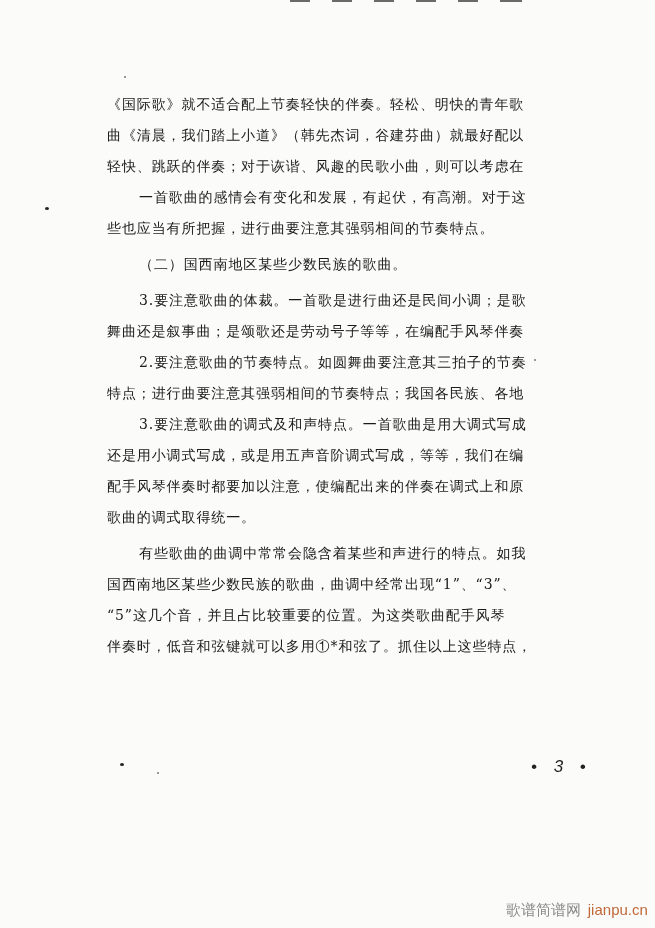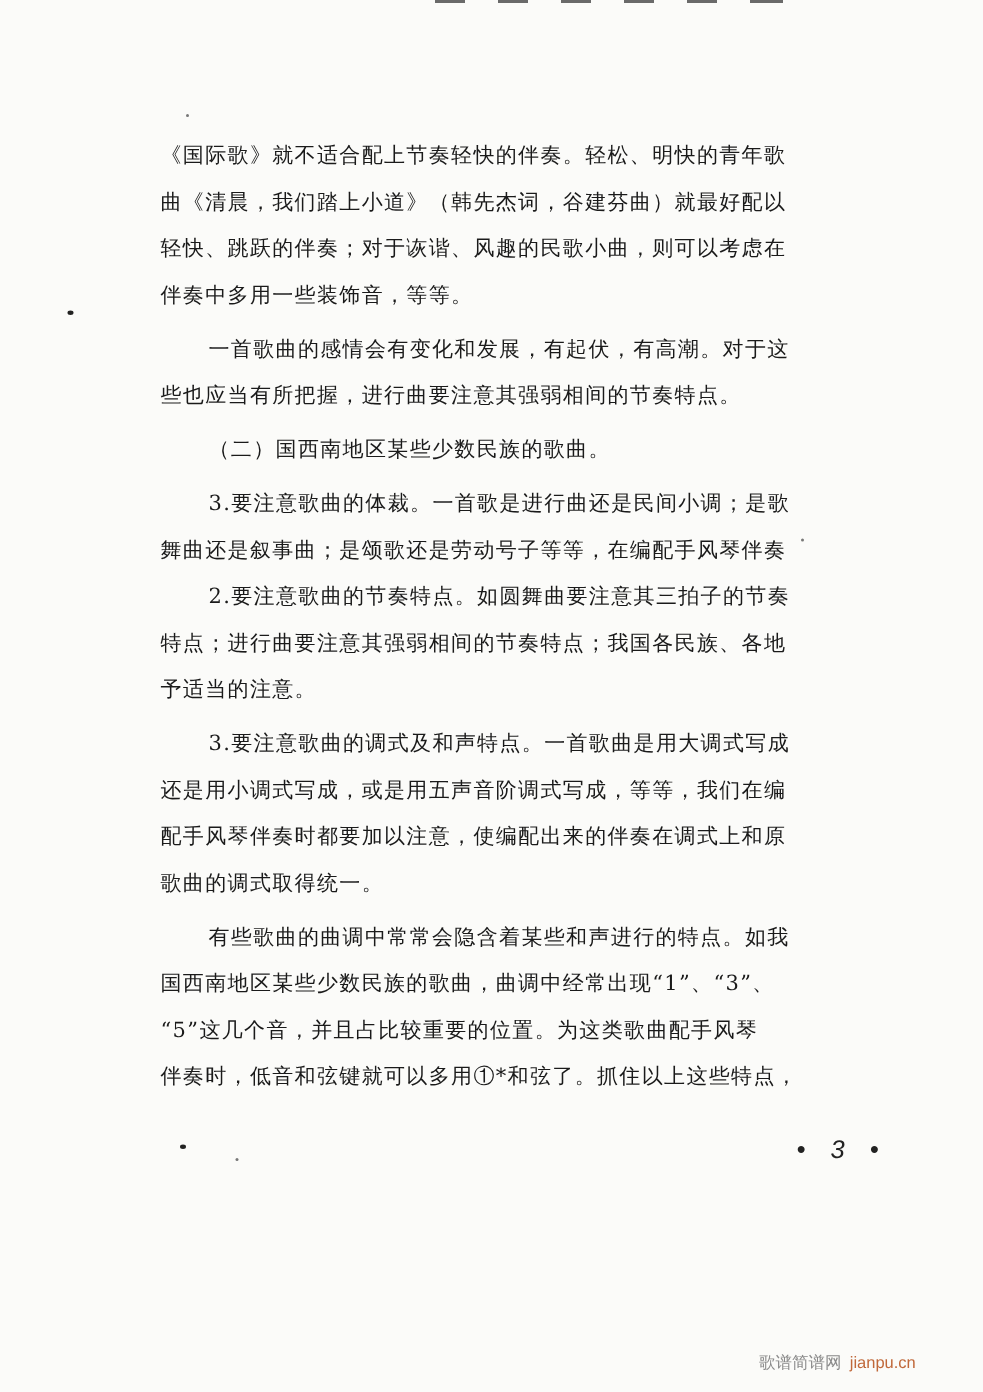--- a/index.html
+++ b/index.html
@@ -59,21 +59,21 @@
       font-size: 17px;
       font-style: italic;
       font-family: "Liberation Sans", sans-serif;
       letter-spacing: 6px;
       color: #222;
     }
     .watermark {
       position: absolute;
       left: 506px;
       top: 901px;
-      font-size: 11px;
+      font-size: 15px;
       color: #8a8a8a;
       font-family: "DejaVu Sans", sans-serif;
       white-space: nowrap;
     }
     .watermark .domain {
       color: #c0683a;
       font-family: "Liberation Sans", sans-serif;
       margin-left: 2px;
     }
   </style>
@@ -92,29 +92,27 @@
 <div class="speck" style="left:45px;top:207px;"></div>
 <div class="speck small" style="left:124px;top:76px;"></div>
 <div class="speck" style="left:120px;top:763px;"></div>
 <div class="speck small" style="left:157px;top:772px;"></div>
 <div class="speck small" style="left:534px;top:359px;"></div>
 
 <div class="page-body">
   <div class="line">《国际歌》就不适合配上节奏轻快的伴奏。轻松、明快的青年歌</div>
   <div class="line">曲《清晨，我们踏上小道》（韩先杰词，谷建芬曲）就最好配以</div>
   <div class="line">轻快、跳跃的伴奏；对于诙谐、风趣的民歌小曲，则可以考虑在</div>
-  <div class="line gap-after">伴奏中多用一些装饰音，等等。</div>
   <div class="line indent">一首歌曲的感情会有变化和发展，有起伏，有高潮。对于这</div>
   <div class="line gap-after">些也应当有所把握，进行曲要注意其强弱相间的节奏特点。</div>
   <div class="line indent gap-after">（二）国西南地区某些少数民族的歌曲。</div>
   <div class="line indent">3.要注意歌曲的体裁。一首歌是进行曲还是民间小调；是歌</div>
   <div class="line">舞曲还是叙事曲；是颂歌还是劳动号子等等，在编配手风琴伴奏</div>
   <div class="line indent">2.要注意歌曲的节奏特点。如圆舞曲要注意其三拍子的节奏</div>
   <div class="line">特点；进行曲要注意其强弱相间的节奏特点；我国各民族、各地</div>
-  <div class="line gap-after">予适当的注意。</div>
   <div class="line indent">3.要注意歌曲的调式及和声特点。一首歌曲是用大调式写成</div>
   <div class="line">还是用小调式写成，或是用五声音阶调式写成，等等，我们在编</div>
   <div class="line">配手风琴伴奏时都要加以注意，使编配出来的伴奏在调式上和原</div>
   <div class="line gap-after">歌曲的调式取得统一。</div>
   <div class="line indent">有些歌曲的曲调中常常会隐含着某些和声进行的特点。如我</div>
   <div class="line">国西南地区某些少数民族的歌曲，曲调中经常出现“1”、“3”、</div>
   <div class="line">“5”这几个音，并且占比较重要的位置。为这类歌曲配手风琴</div>
   <div class="line">伴奏时，低音和弦键就可以多用①*和弦了。抓住以上这些特点，</div>
 </div>
 

